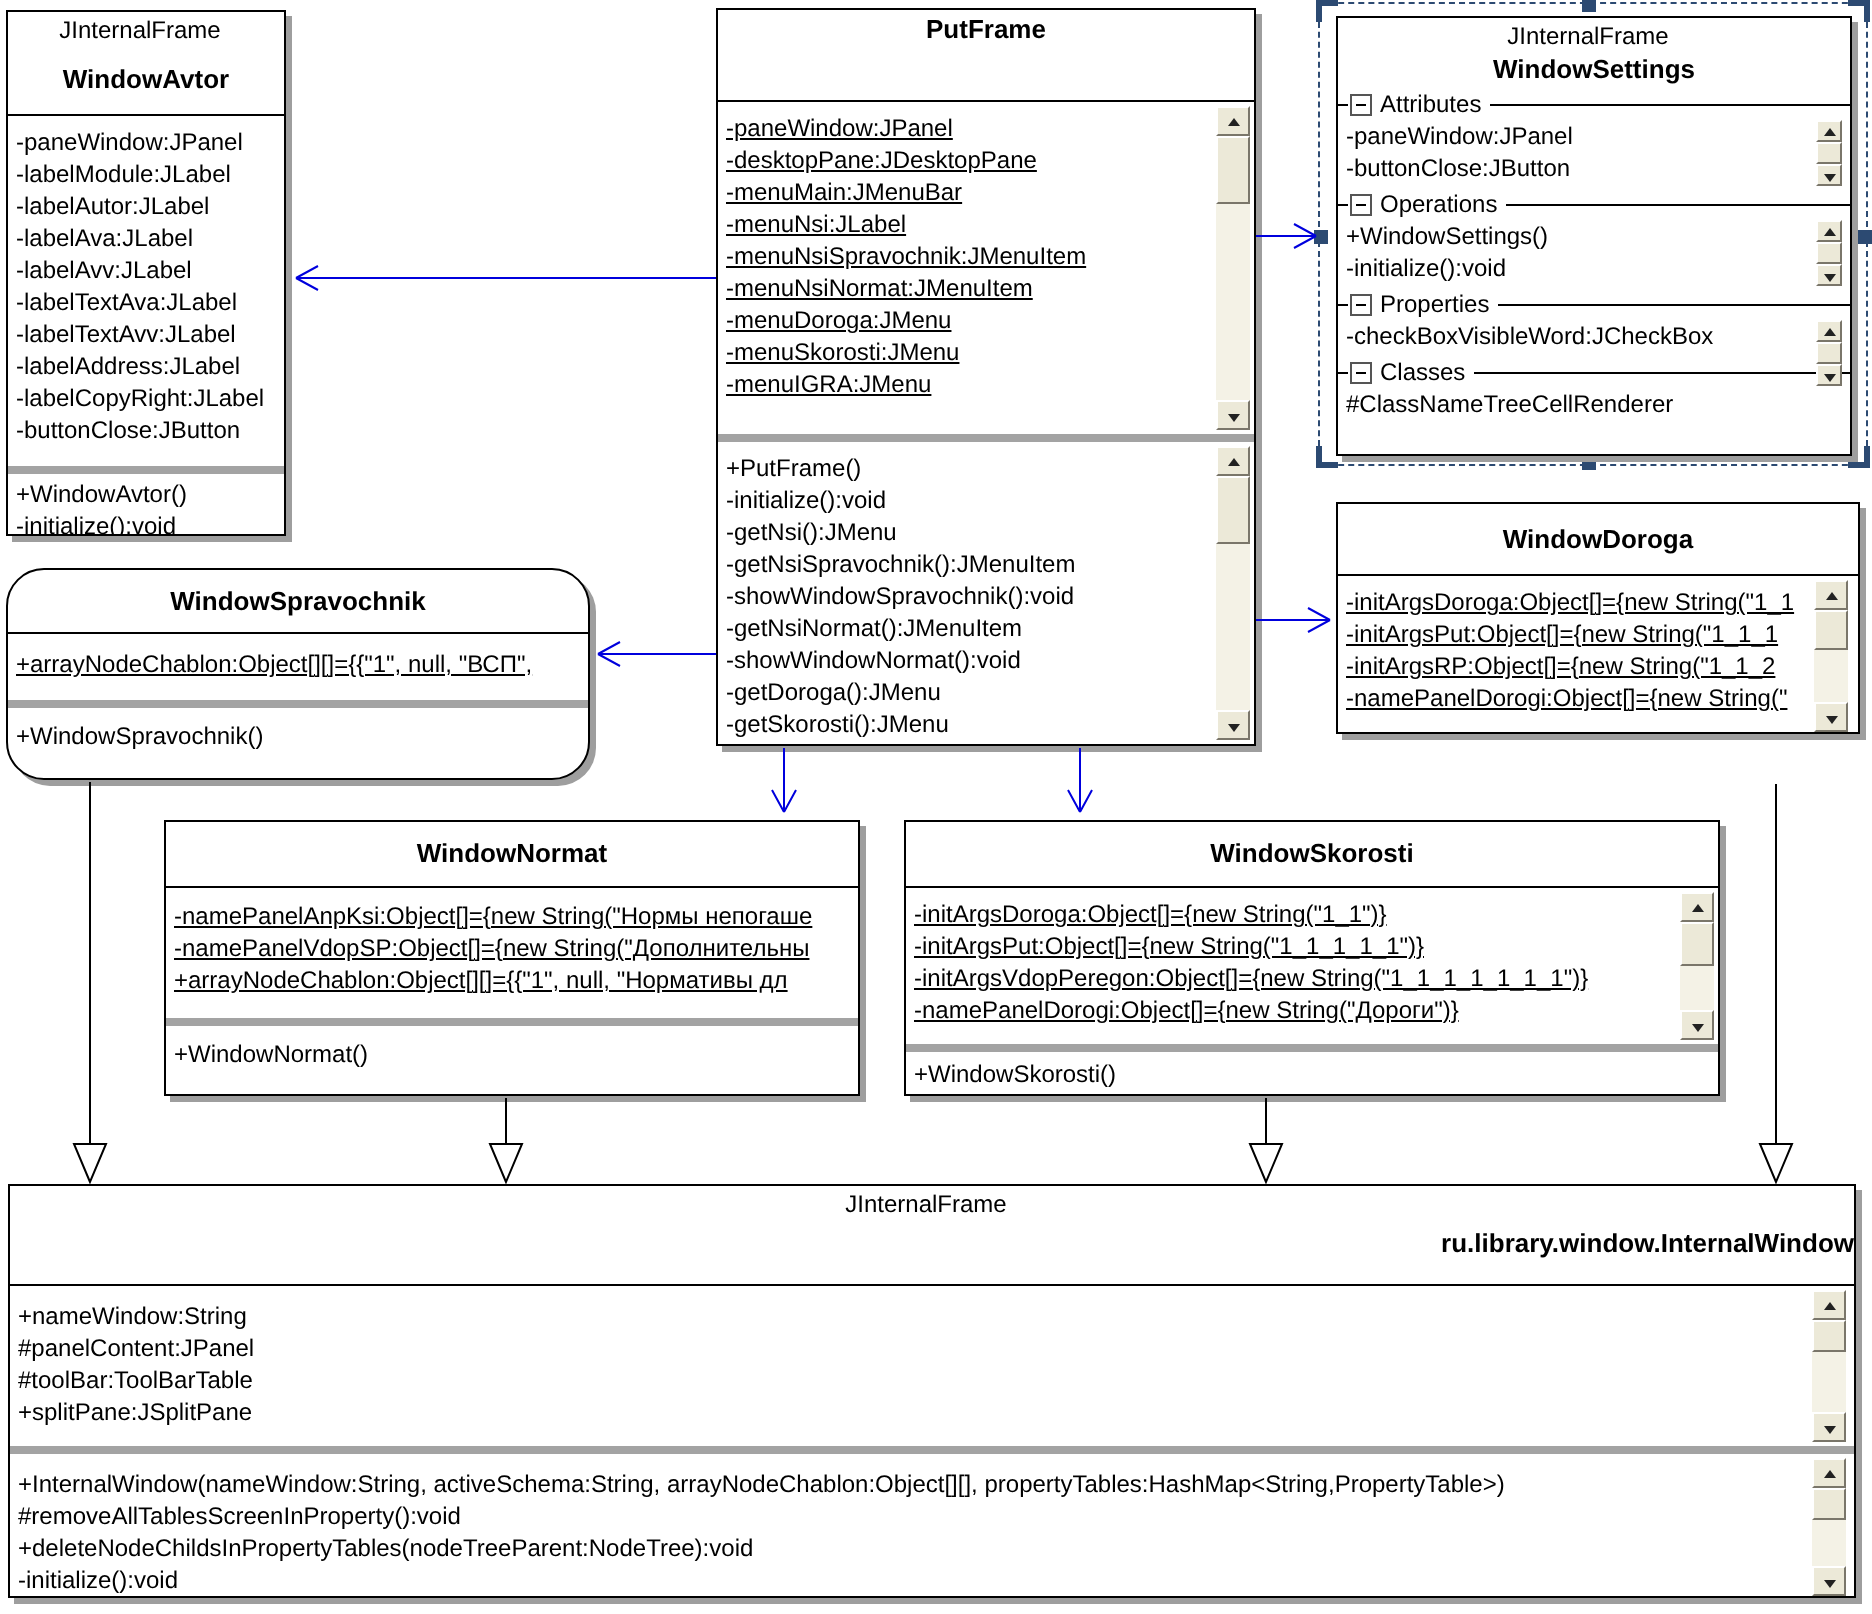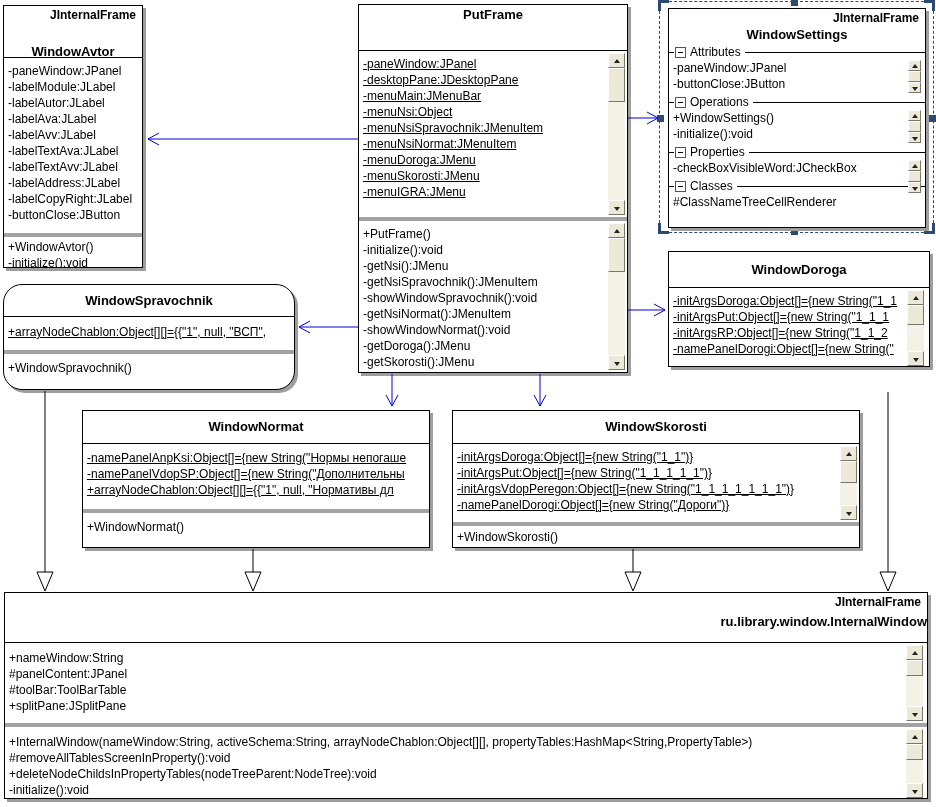--- a/index.html
+++ b/index.html
@@ -3,22 +3,22 @@
 <meta charset="utf-8">
 <style>
   html,body{margin:0;padding:0;background:#fff;}
   #canvas{position:relative;width:936px;height:807px;background:#fff;overflow:hidden;
           font-family:"Liberation Sans",sans-serif;font-size:12px;line-height:16px;color:#000;}
   
   .box{position:absolute;background:#fff;border:1px solid #000;box-shadow:3px 3px 0 0 #9e9e9e;
        box-sizing:border-box;}
   .hdr{box-sizing:border-box;border-bottom:1px solid #000;overflow:hidden;}
   .hdr.noline{border-bottom:none;}
-  .tag{height:15px;line-height:15px;text-align:right;padding:2px 6px 0 0;font-weight:bold;}
-  .title{text-align:center;font-weight:bold;font-size:13px;line-height:17px;margin-top:20px;white-space:nowrap;}
+  .tag{height:15px;line-height:15px;text-align:center;padding:2px 6px 0 0;}
+  .title{text-align:center;font-weight:bold;font-size:13px;line-height:17px;margin-top:8px;white-space:nowrap;}
   .title-only{display:flex;align-items:center;justify-content:center;height:100%;font-weight:bold;font-size:13px;}
   .sec{position:relative;box-sizing:border-box;overflow:hidden;white-space:nowrap;}
   .sec.bt{border-top:4px solid #a3a3a3;}
   .row{height:16px;padding-left:4px;overflow:hidden;}
   .row.u{text-decoration:underline;}
   
   .sb{position:absolute;right:2px;top:2px;bottom:2px;width:17px;display:flex;flex-direction:column;
       background:#f4f2e6;z-index:3;}
   .sb-btn{height:15px;background:#ece9d8;border:1px solid;border-color:#fff #7a766a #7a766a #fff;
           box-sizing:border-box;position:relative;flex:0 0 auto;}
@@ -92,21 +92,21 @@
   </div>
 
   <div class="box" style="left:358px;top:4px;width:270px;height:369px;">
     <div class="hdr" style="height:46px;">
       <div class="title" style="margin-top:1px;">PutFrame</div>
     </div>
     <div class="sec" style="height:166px;padding-top:5px;">
       <div class="row u">-paneWindow:JPanel</div>
       <div class="row u">-desktopPane:JDesktopPane</div>
       <div class="row u">-menuMain:JMenuBar</div>
-      <div class="row u">-menuNsi:Object</div>
+      <div class="row u">-menuNsi:JLabel</div>
       <div class="row u">-menuNsiSpravochnik:JMenuItem</div>
       <div class="row u">-menuNsiNormat:JMenuItem</div>
       <div class="row u">-menuDoroga:JMenu</div>
       <div class="row u">-menuSkorosti:JMenu</div>
       <div class="row u">-menuIGRA:JMenu</div>
       <div class="sb">
         <div class="sb-btn up"></div>
         <div class="sb-thumb"></div>
         <div class="sb-fill"></div>
         <div class="sb-btn down"></div>

